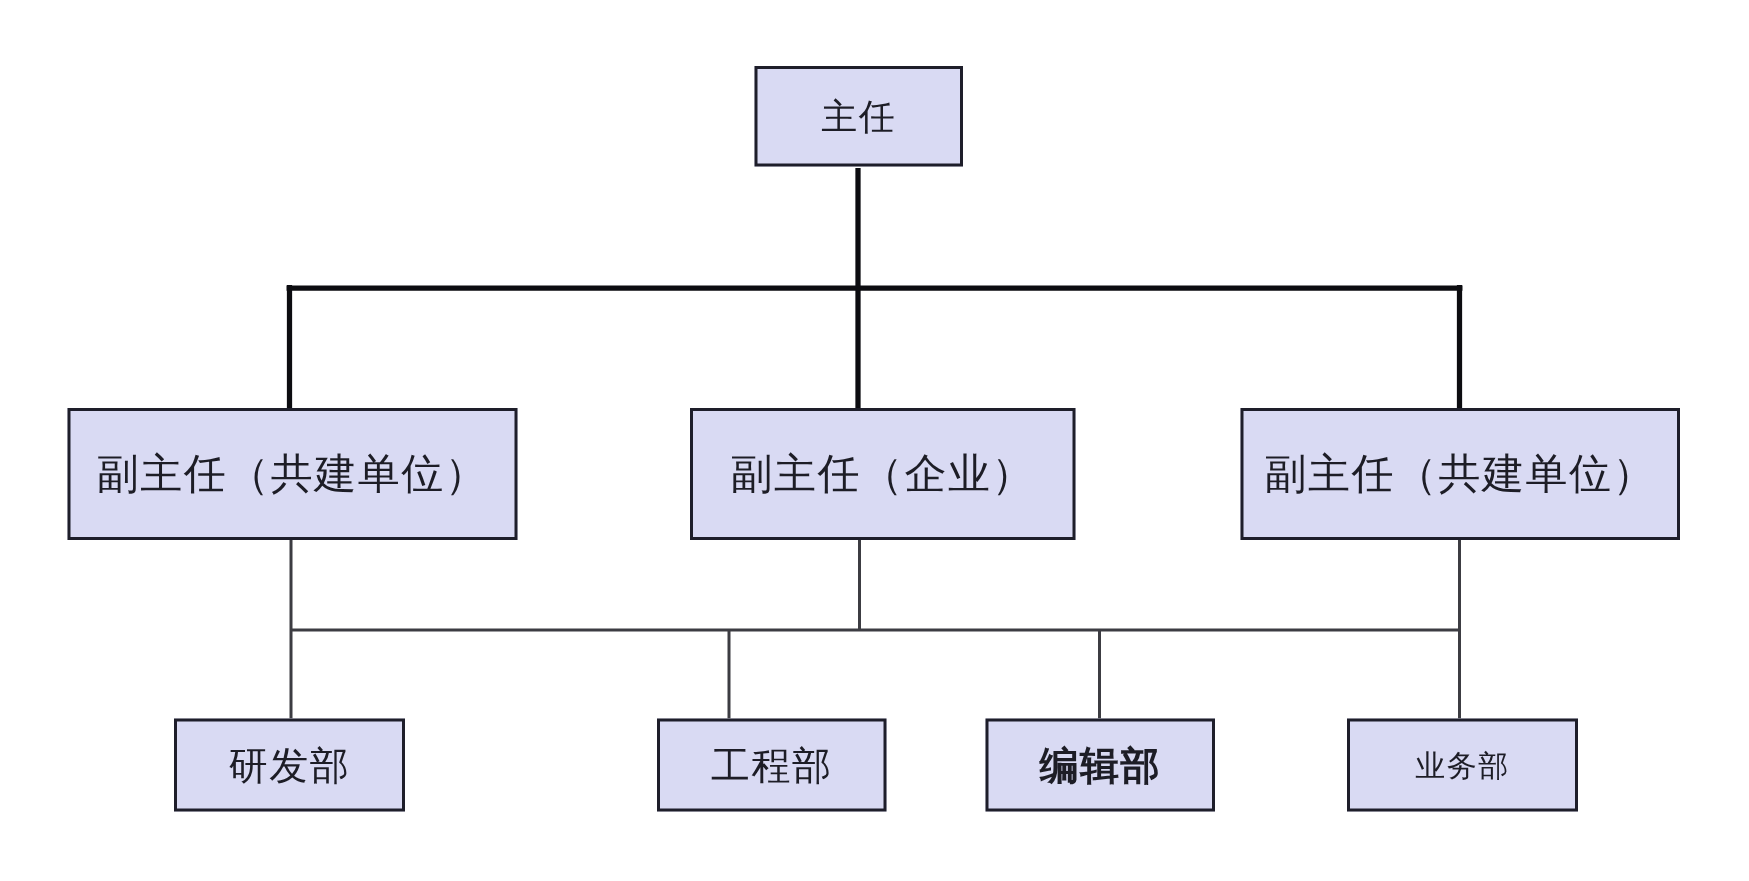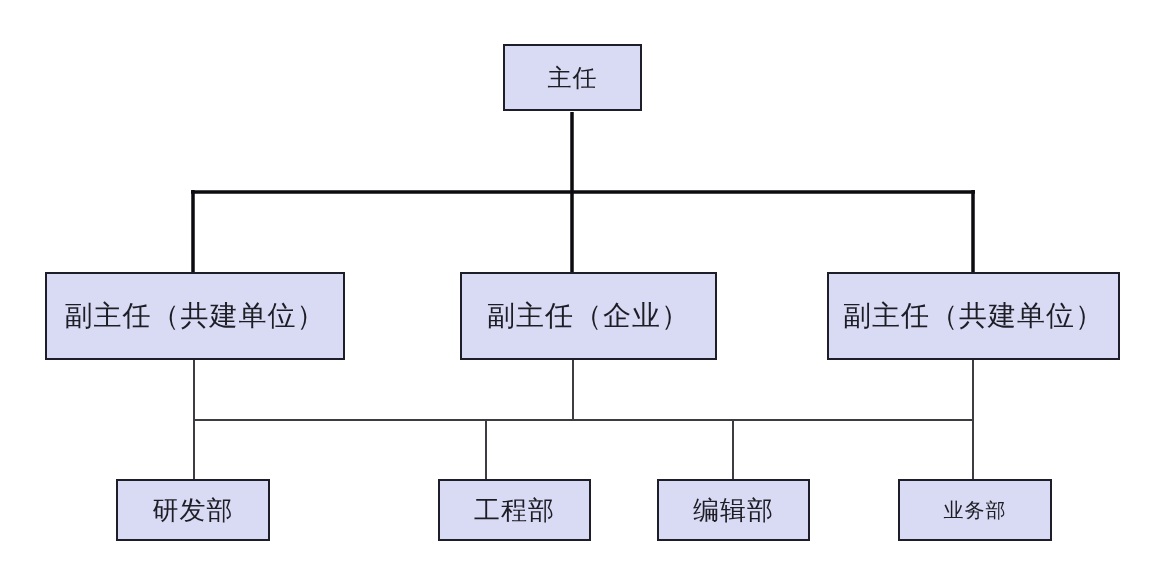--- a/index.html
+++ b/index.html
@@ -32,21 +32,21 @@
     text-align: left;
     white-space: nowrap;
     letter-spacing: 1px;
   }
   .n-root { left: 503px; top: 44px;  width: 139px; height: 67px; font-size: 24px; }
   .n-l2-0 { left: 45px;  top: 272px; width: 300px; height: 88px; font-size: 28px; }
   .n-l2-1 { left: 448px; top: 272px; width: 257px; height: 88px; font-size: 28px; margin-left: 12px; }
   .n-l2-2 { left: 827px; top: 272px; width: 293px; height: 88px; font-size: 28px; }
   .n-l3-0 { left: 116px; top: 479px; width: 154px; height: 62px; font-size: 26px; }
   .n-l3-1 { left: 410px; top: 479px; width: 153px; height: 62px; font-size: 26px; margin-left: 28px; }
-  .n-l3-2 { left: 657px; top: 479px; width: 153px; height: 62px; font-size: 26px; }
+  .n-l3-2 { left: 657px; top: 479px; width: 153px; height: 62px; font-size: 26px; font-weight: bold; }
   .n-l3-3 { left: 898px; top: 479px; width: 154px; height: 62px; font-size: 20px; }
 </style>
 </head>
 <body>
 
 <div class="canvas">
 
   <svg class="connectors" viewBox="0 0 1166 587" xmlns="http://www.w3.org/2000/svg">
 
     <path class="line-thick" d="M572 112 V192 M191 192 H975 M193 190 V272 M973 190 V272 M572 192 V272"></path>

